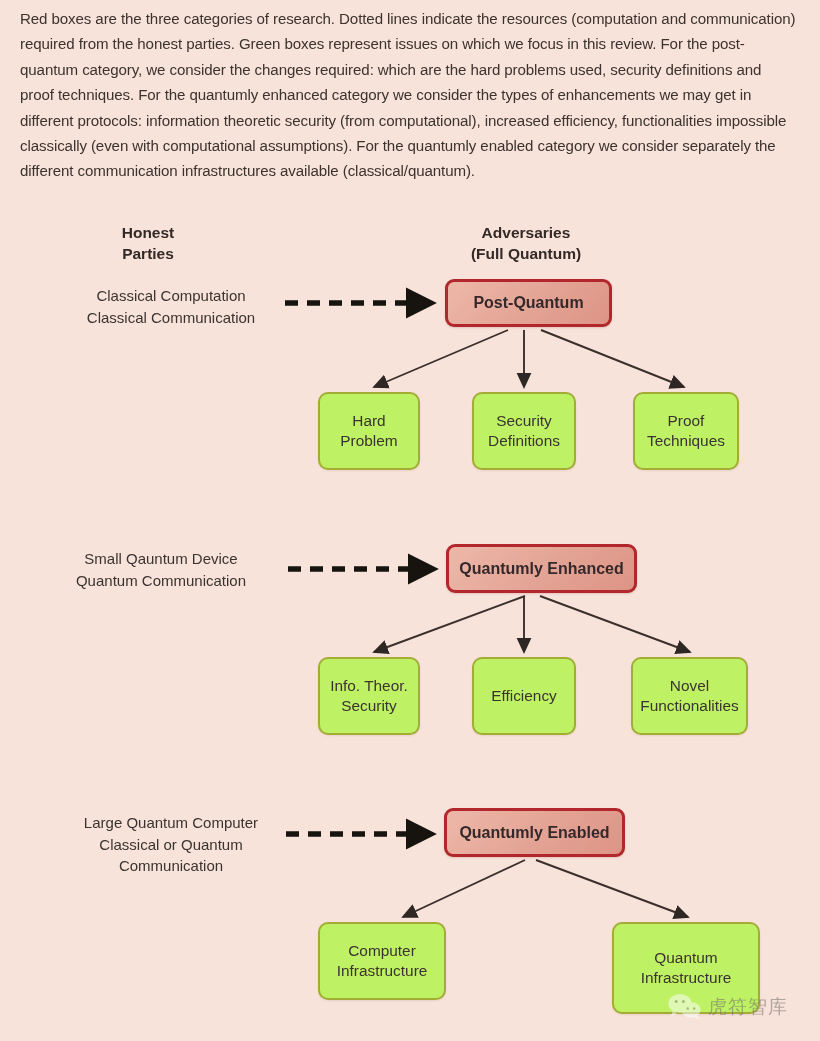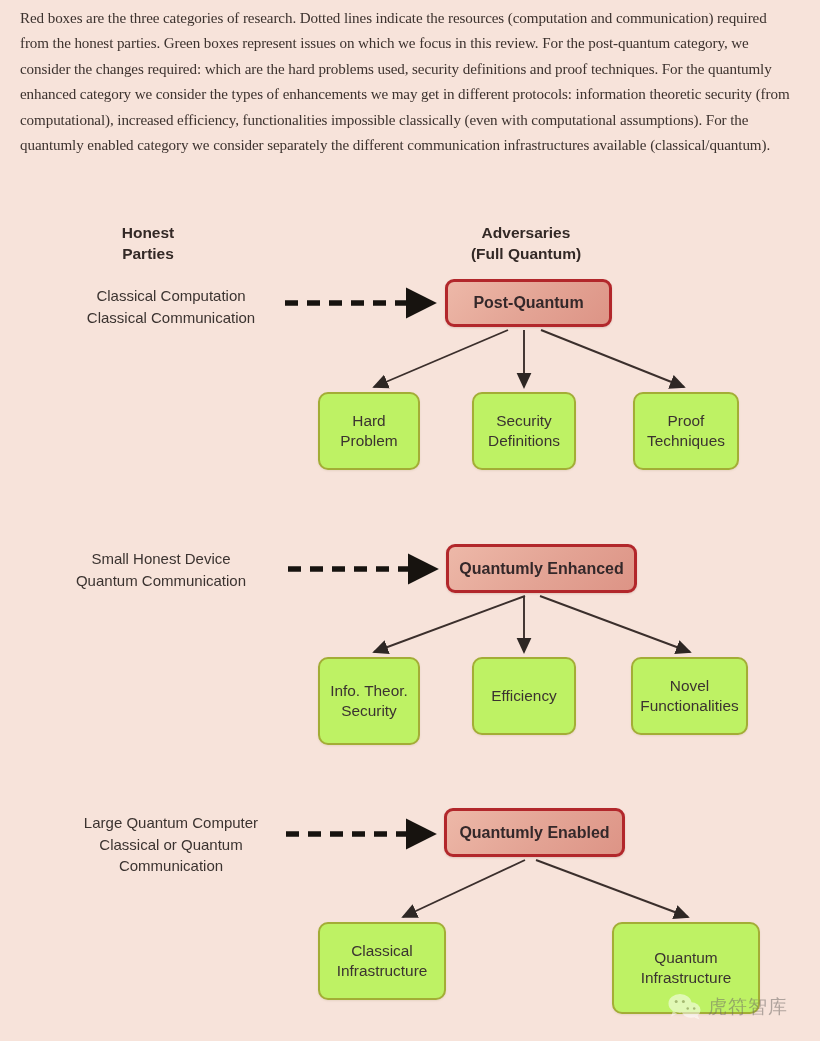--- a/index.html
+++ b/index.html
@@ -20,21 +20,20 @@
   #caption {
     position: absolute;
     left: 20px;
     top: 6px;
     width: 778px;
     font-size: 15.1px;
     line-height: 25.4px;
     color: #3c322e;
     letter-spacing: -0.1px;
     white-space: pre-wrap;
-    font-family: Liberation Serif, serif;
   }
 
   
   #diagram {
     position: absolute;
     left: 0;
     top: 0;
     width: 820px;
     height: 1041px;
   }
@@ -110,21 +109,21 @@
     text-align: center;
     white-space: pre-line;
     box-shadow: 0 1px 2px rgba(120, 110, 50, 0.12);
   }
 
   
   #gb-hard  { left: 318px; top: 392px; width: 102px; height: 78px; }
   #gb-secdef{ left: 472px; top: 392px; width: 104px; height: 78px; }
   #gb-proof { left: 633px; top: 392px; width: 106px; height: 78px; }
   
-  #gb-its   { left: 318px; top: 657px; width: 102px; height: 88px; }
+  #gb-its   { left: 318px; top: 657px; width: 102px; height: 78px; }
   #gb-eff   { left: 472px; top: 657px; width: 104px; height: 78px; }
   #gb-novel { left: 631px; top: 657px; width: 117px; height: 78px; }
   
   #gb-cinf  { left: 318px; top: 922px; width: 128px; height: 78px; }
   #gb-qinf  { left: 612px; top: 922px; width: 148px; height: 92px; }
 
   
   #watermark {
     position: absolute;
     left: 668px;
@@ -196,21 +195,21 @@
     </g>
   </svg>
 
   <div class="col-head" id="head-honest">Honest
 Parties</div>
   <div class="col-head" id="head-adversary">Adversaries
 (Full Quantum)</div>
 
   <div class="resource" id="res-1">Classical Computation
 Classical Communication</div>
-  <div class="resource" id="res-2">Small Honest Device
+  <div class="resource" id="res-2">Small Qauntum Device
 Quantum Communication</div>
   <div class="resource" id="res-3">Large Quantum Computer
 Classical or Quantum
 Communication</div>
 
   <div class="red-box" id="box-pq">Post-Quantum</div>
   <div class="red-box" id="box-qeh">Quantumly Enhanced</div>
   <div class="red-box" id="box-qen">Quantumly Enabled</div>
 
   <div class="green-box" id="gb-hard">Hard
@@ -219,21 +218,21 @@
 Definitions</div>
   <div class="green-box" id="gb-proof">Proof
 Techniques</div>
 
   <div class="green-box" id="gb-its">Info. Theor.
 Security</div>
   <div class="green-box" id="gb-eff">Efficiency</div>
   <div class="green-box" id="gb-novel">Novel
 Functionalities</div>
 
-  <div class="green-box" id="gb-cinf">Classical
+  <div class="green-box" id="gb-cinf">Computer
 Infrastructure</div>
   <div class="green-box" id="gb-qinf">Quantum
 Infrastructure</div>
 
   <div id="watermark">
     <span>
       <svg class="wechat-mark" width="34" height="27" viewBox="0 0 34 27">
         <ellipse cx="12" cy="10.5" rx="11.5" ry="9.5" fill="#ffffff"></ellipse>
         <path d="M5 18 L3 23.5 L9 20.4 Z" fill="#ffffff"></path>
         <circle cx="8.2" cy="8.4" r="1.5" fill="#8e8880"></circle>

